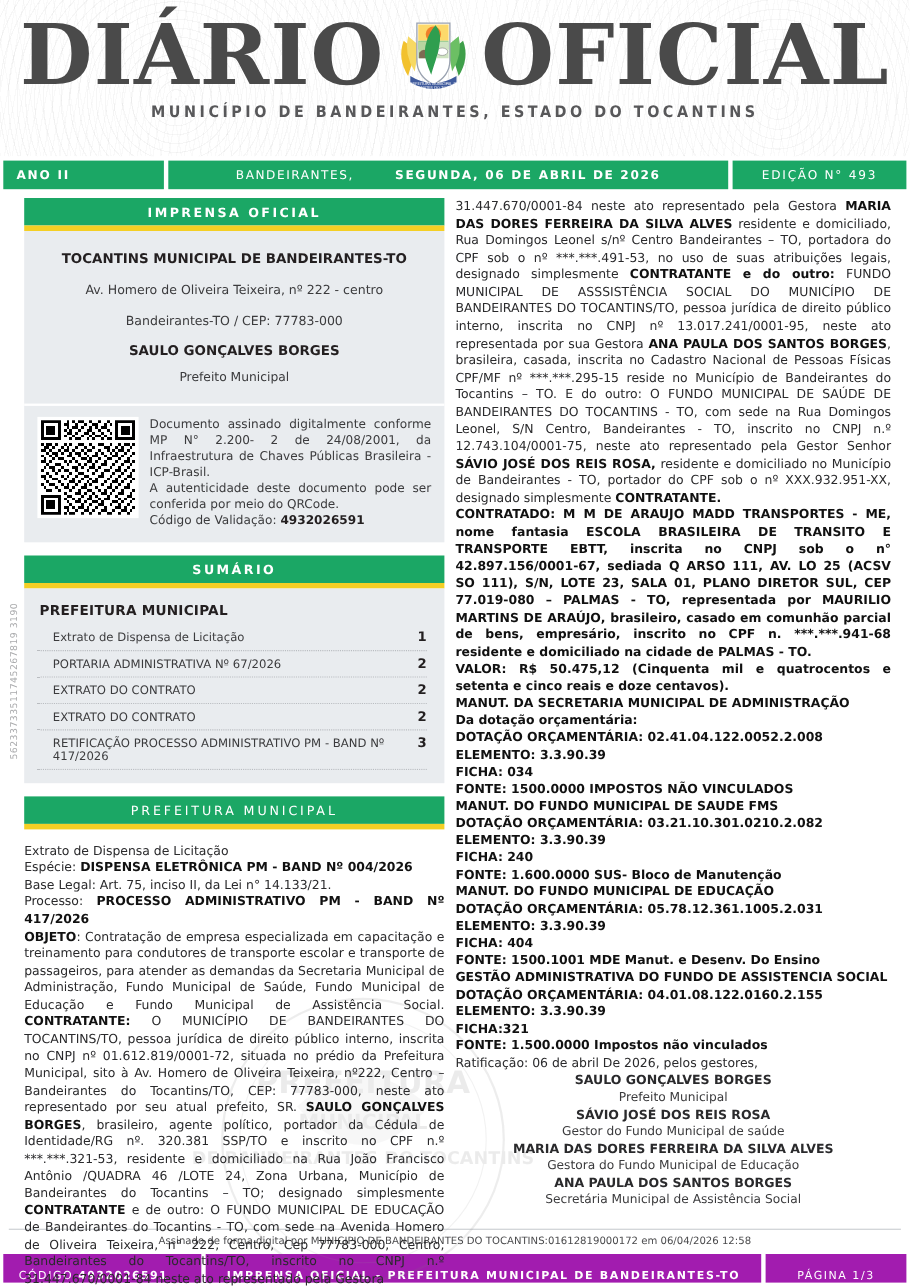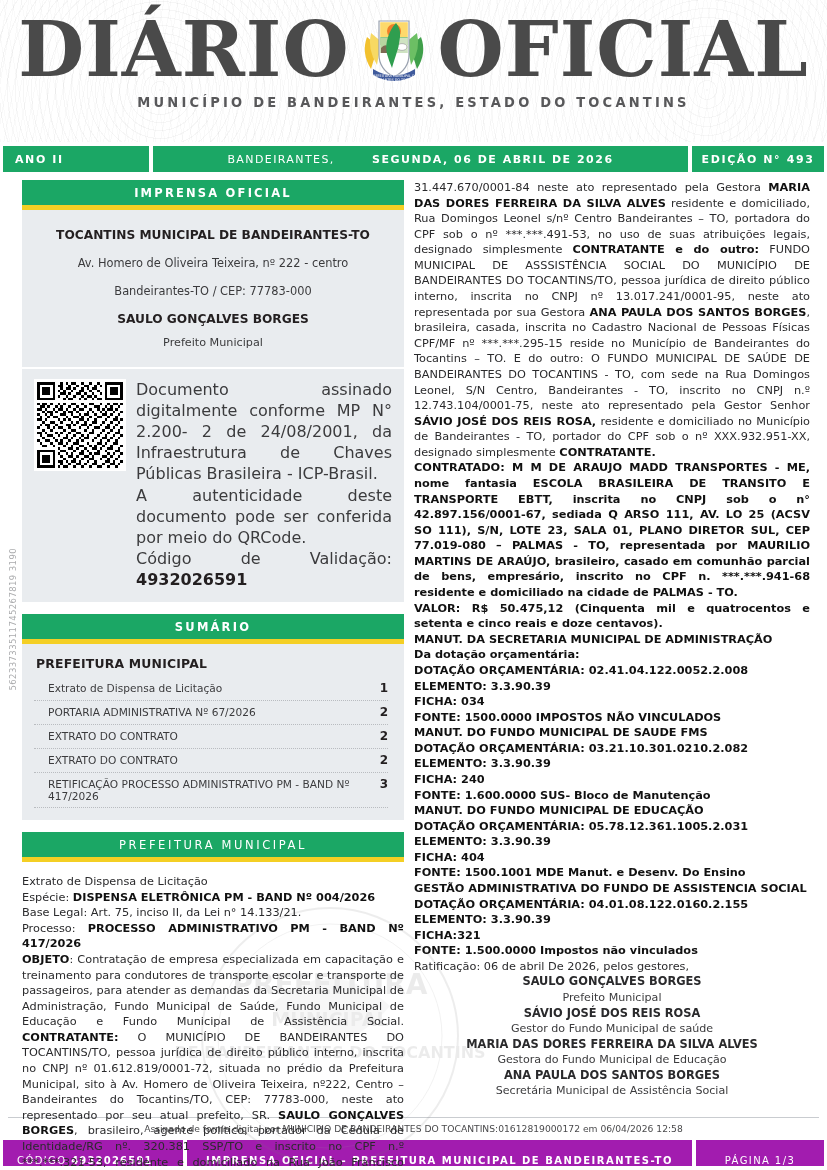--- a/index.html
+++ b/index.html
@@ -108,21 +108,21 @@
     display: flex;
     align-items: center;
     font-size: 11px;
     letter-spacing: 1.6px;
     font-weight: 600;
   }
   .topbar .ano { width: 134px; padding-left: 12px; }
   .topbar .mid { flex: 1; justify-content: center; gap: 16px; }
   .topbar .mid .light { font-weight: 400; letter-spacing: 1.4px; }
   .topbar .mid .strong { font-weight: 700; letter-spacing: 1.5px; }
-  .topbar .ed { width: 132px; justify-content: center; font-weight: 700; }
+  .topbar .ed { width: 158px; justify-content: center; font-weight: 400; }
 
   
   .columns {
     display: flex;
     flex: 1;
     padding: 8px 8px 0 8px;
     box-sizing: border-box;
     gap: 10px;
     position: relative;
     min-height: 0;
@@ -185,21 +185,21 @@
     gap: 10px;
     padding: 10px 12px 12px;
     align-items: flex-start;
   }
   .qr {
     width: 92px; height: 92px; flex: none; background: #fff; padding: 3px;
     box-sizing: border-box;
   }
   .qr svg { display:block; width:100%; height:100%; }
   .sigtext {
-    font-size: 16px;
+    font-size: 11px;
     line-height: 1.32;
     color: #3b3b3d;
     text-align: justify;
     flex: 1;
   }
   .sigtext b { color: #231f20; }
 
   
   .sumario-body { background: #e9ecef; padding: 10px 12px 12px; }
   .sumario-group {

